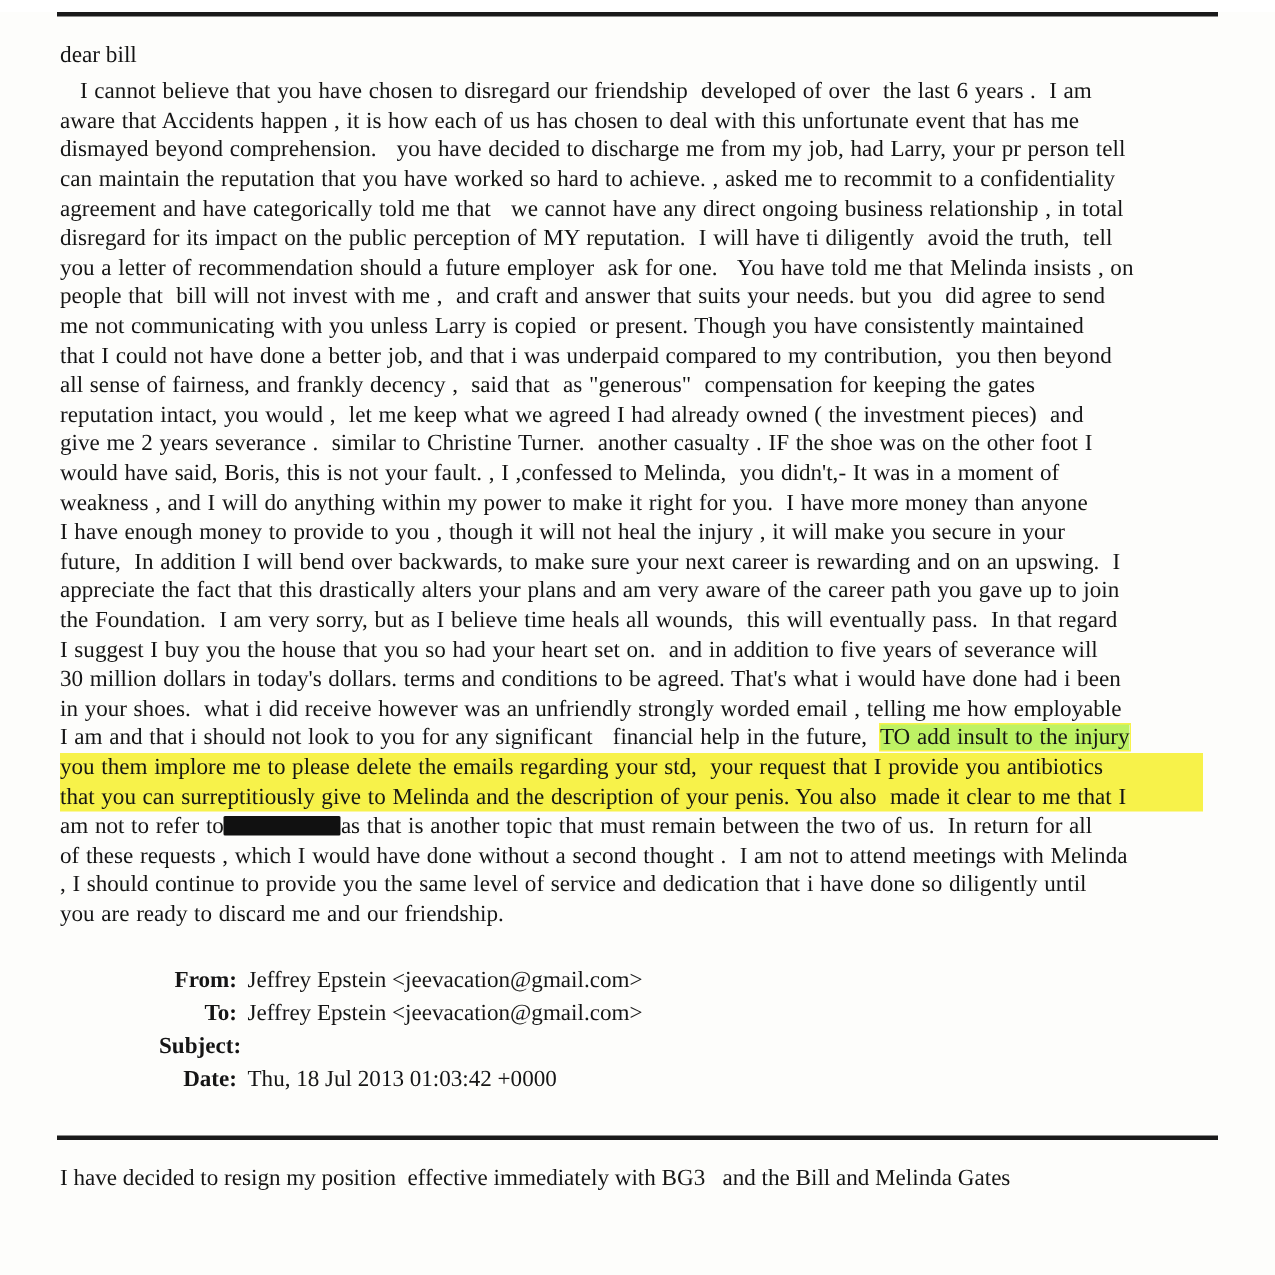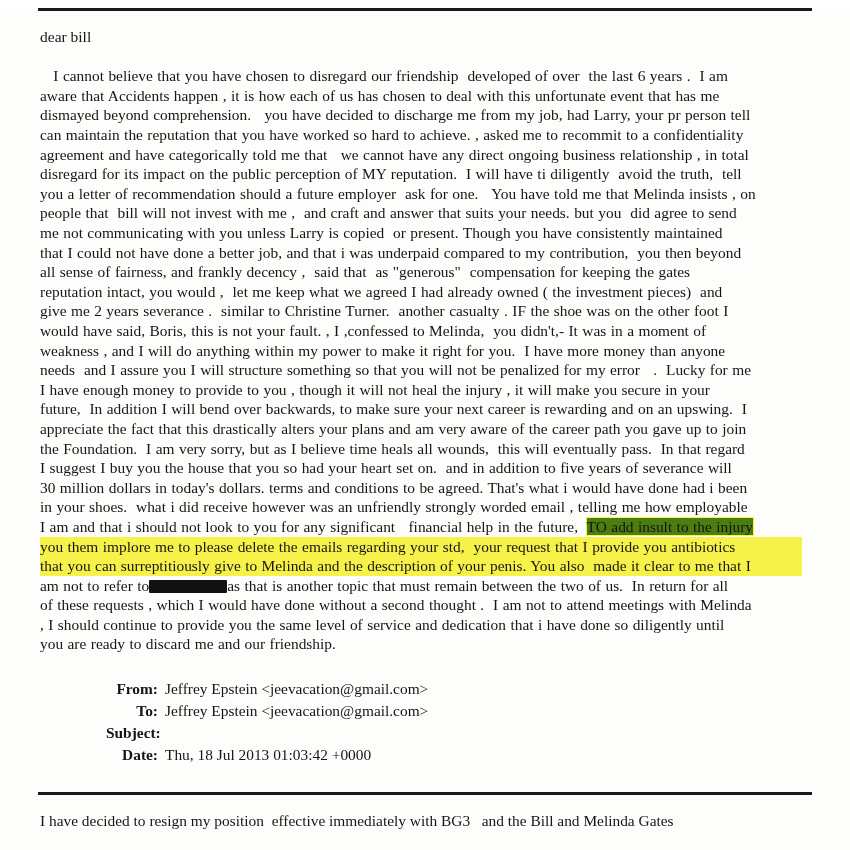--- a/index.html
+++ b/index.html
@@ -28,36 +28,36 @@
   }
   .rule-top { margin-top: 8px; }
   .rule-bottom { margin-top: 0px; }
 
   .body-block {
     padding: 18px 48px 0 40px;
   }
   .salutation {
     font-size: 15.5px;
     line-height: 1.05;
-    margin-bottom: 21px;
+    margin-bottom: 6px;
   }
   .para {
     font-size: 15.4px;
     line-height: 19.6px;
     text-align: left;
     margin: 0;
     word-spacing: 0.6px;
   }
   .para .ln {
     display: block;
     white-space: pre-wrap;
   }
 
   .hl {
-    background: #4d7c0f;
+    background: #bef264;
     box-shadow: 0 0 0 1px #f7f24a;
   }
   .hl-band {
     background: #f7f24a;
   }
   .redact {
     display: inline-block;
     background: #111;
     color: transparent;
     width: 78px;
@@ -120,21 +120,20 @@
       <span class="ln">disregard for its impact on the public perception of MY reputation.  I will have ti diligently  avoid the truth,  tell</span>
       <span class="ln">you a letter of recommendation should a future employer  ask for one.   You have told me that Melinda insists , on</span>
       <span class="ln">people that  bill will not invest with me ,  and craft and answer that suits your needs. but you  did agree to send</span>
       <span class="ln">me not communicating with you unless Larry is copied  or present. Though you have consistently maintained</span>
       <span class="ln">that I could not have done a better job, and that i was underpaid compared to my contribution,  you then beyond</span>
       <span class="ln">all sense of fairness, and frankly decency ,  said that  as "generous"  compensation for keeping the gates</span>
       <span class="ln">reputation intact, you would ,  let me keep what we agreed I had already owned ( the investment pieces)  and</span>
       <span class="ln">give me 2 years severance .  similar to Christine Turner.  another casualty . IF the shoe was on the other foot I</span>
       <span class="ln">would have said, Boris, this is not your fault. , I ,confessed to Melinda,  you didn't,- It was in a moment of</span>
       <span class="ln">weakness , and I will do anything within my power to make it right for you.  I have more money than anyone</span>
-      <span class="ln">needs  and I assure you I will structure something so that you will not be penalized for my error   .  Lucky for me</span>
       <span class="ln">I have enough money to provide to you , though it will not heal the injury , it will make you secure in your</span>
       <span class="ln">future,  In addition I will bend over backwards, to make sure your next career is rewarding and on an upswing.  I</span>
       <span class="ln">appreciate the fact that this drastically alters your plans and am very aware of the career path you gave up to join</span>
       <span class="ln">the Foundation.  I am very sorry, but as I believe time heals all wounds,  this will eventually pass.  In that regard</span>
       <span class="ln">I suggest I buy you the house that you so had your heart set on.  and in addition to five years of severance will</span>
       <span class="ln">30 million dollars in today's dollars. terms and conditions to be agreed. That's what i would have done had i been</span>
       <span class="ln">in your shoes.  what i did receive however was an unfriendly strongly worded email , telling me how employable</span>
 
       <span class="ln"><span>I am and that i should not look to you for any significant   financial help in the future,  </span><span class="hl">TO add insult to the injury</span></span>
 

